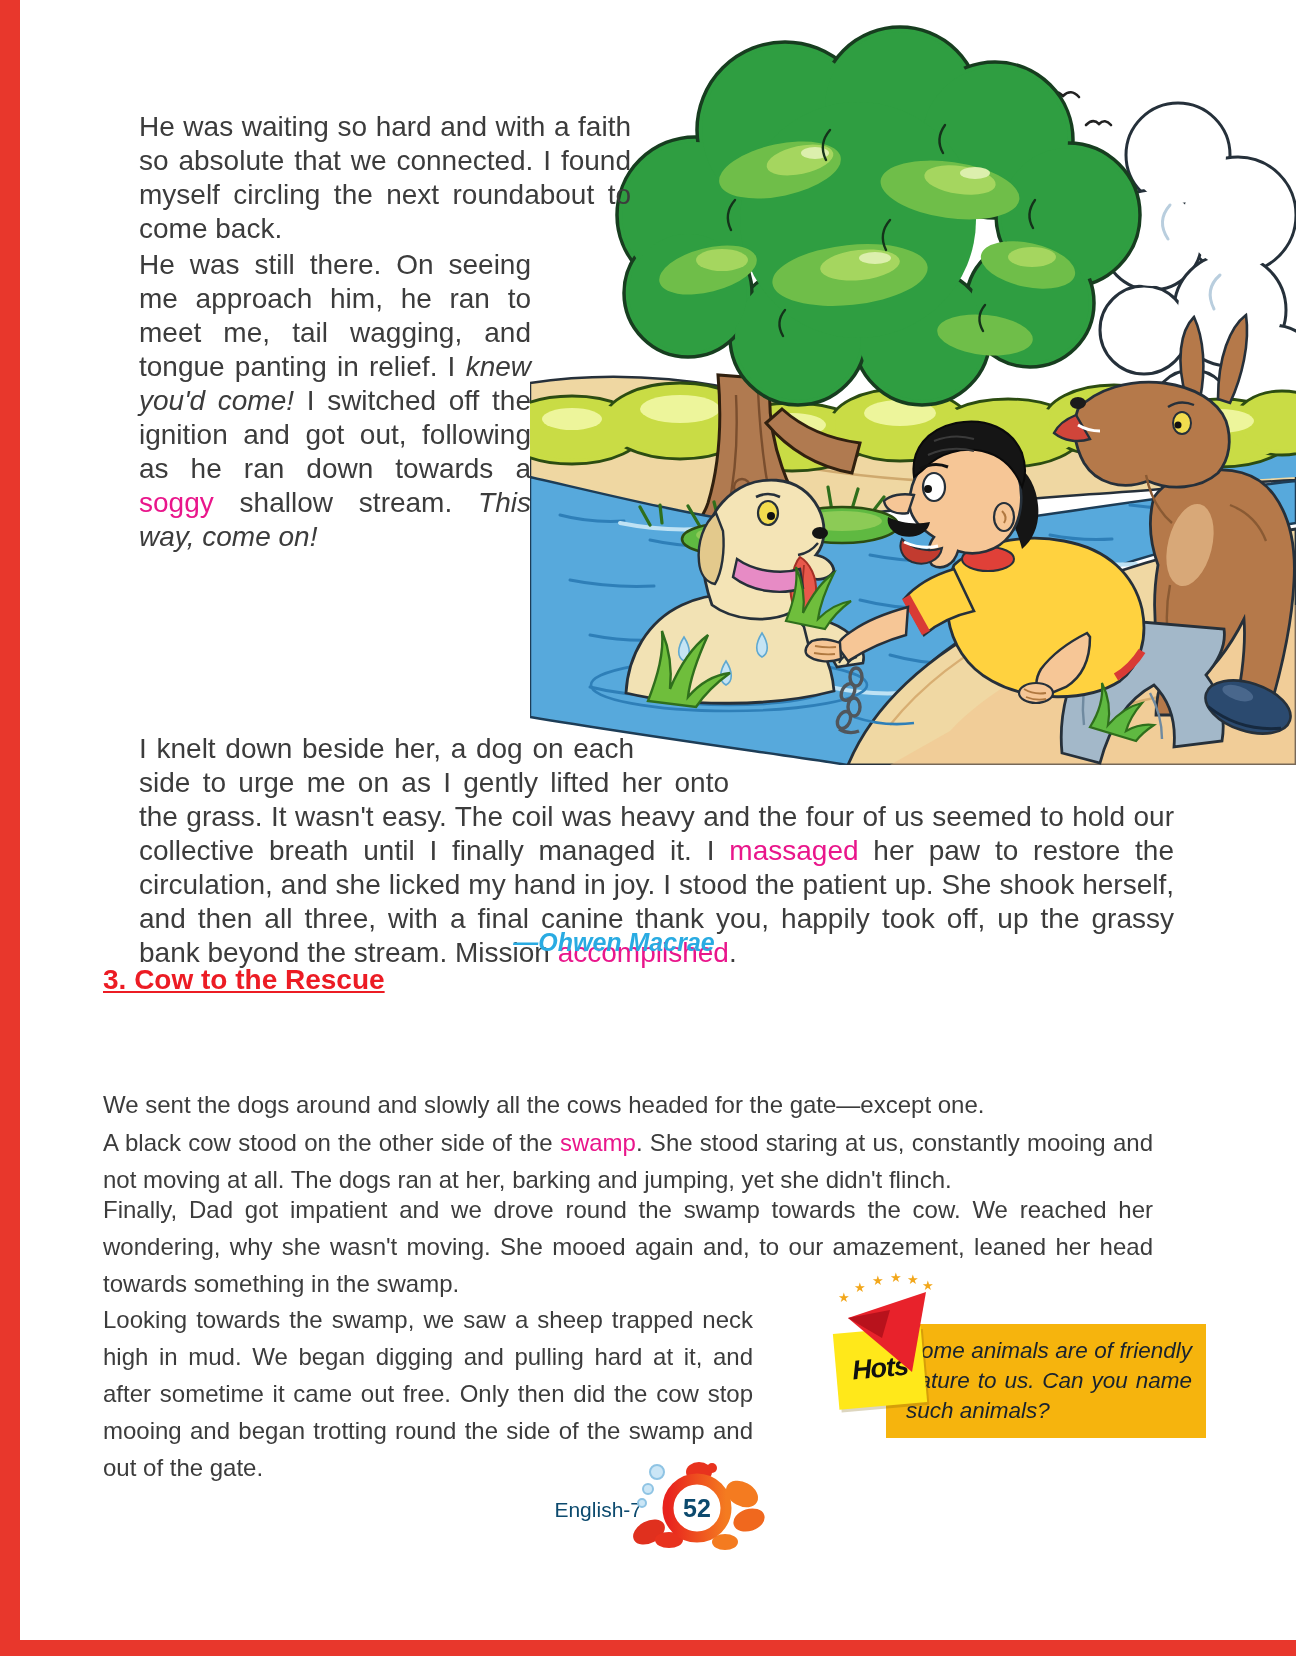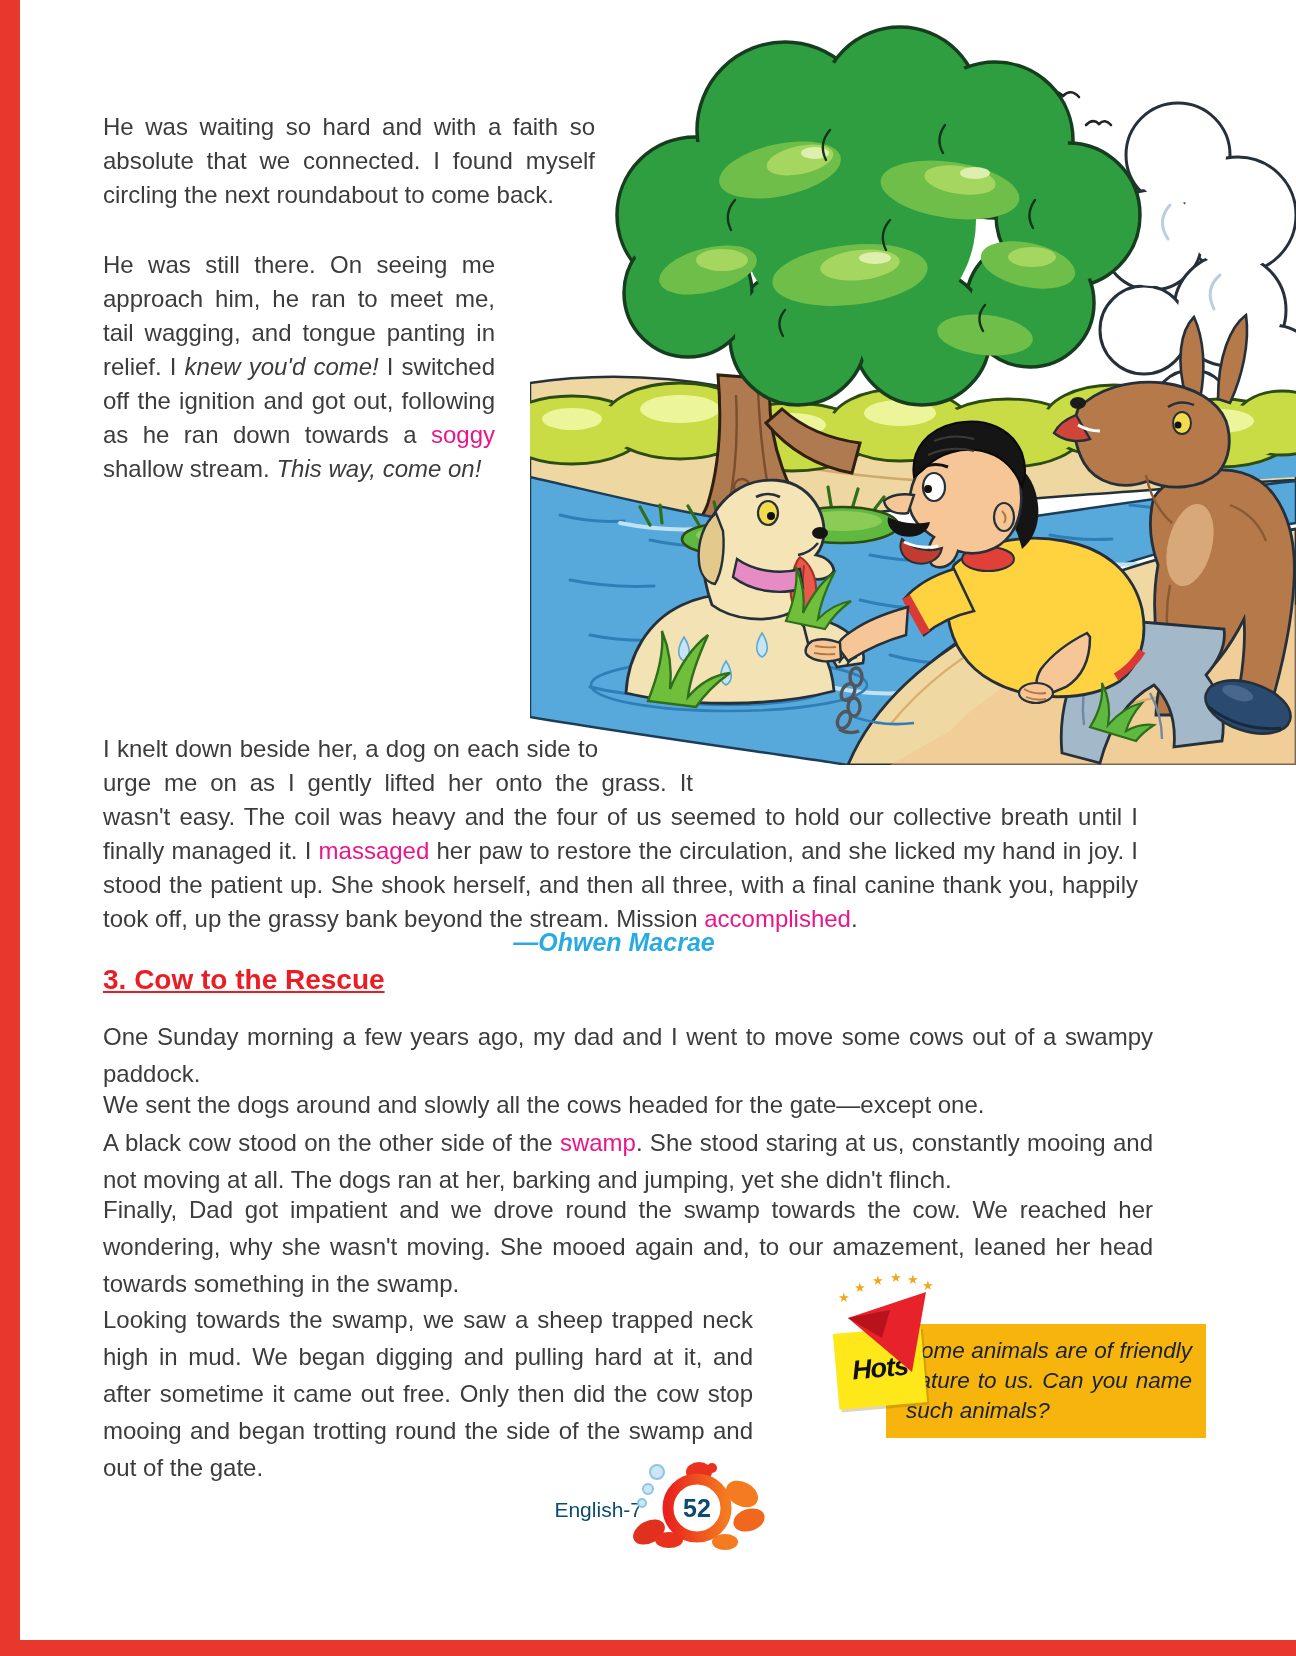--- a/index.html
+++ b/index.html
@@ -2,21 +2,21 @@
 <html style="--body_text: #3c3c3c; --highlight_pink: #E9168B; --heading_red: #EC1C24; --author_cyan: #29ABE2; --hots_panel: #F6B40D; --hots_yellow: #FFE81A; --hots_red: #E8222B; --page_edge_red: #E8372C;"><head>
 <meta charset="utf-8">
 <style>
   html,body{margin:0;padding:0;background:#9a9a9a;}
   .page{position:relative;width:1296px;height:1656px;background:#ffffff;margin:0 auto;
         overflow:hidden;font-family:"Liberation Sans","DejaVu Sans",sans-serif;}
   .edge-left{position:absolute;left:0;top:0;width:20px;height:100%;background:var(--page_edge_red);}
   .edge-bottom{position:absolute;left:0;bottom:0;width:100%;height:16px;background:var(--page_edge_red);}
   .illustration{position:absolute;left:530px;top:25px;width:766px;height:740px;}
   .para{position:absolute;left:103px;margin:0;color:var(--body_text);text-align:justify;}
-  .s1{font-size:24px;line-height:34px;}
+  .s1{font-size:28px;line-height:34px;margin-left:36px;}
   .s2{font-size:24px;line-height:37px;width:1050px;}
   .seg-pink{color:var(--highlight_pink);}
   .seg-italic{font-style:italic;}
   .spacer{float:right;clear:right;display:block;}
   .author{position:absolute;left:103px;top:928px;width:1022px;text-align:center;
           font-style:italic;font-weight:600;font-size:25px;color:var(--author_cyan);}
   .heading{position:absolute;left:103px;top:964px;width:1050px;margin:0;text-align:left;
            font-size:28px;font-weight:bold;color:var(--heading_red);text-decoration:underline;}
   .hots-panel{position:absolute;left:886px;top:1324px;width:320px;min-height:112px;
               background:var(--hots_panel);padding:12px 14px 12px 20px;box-sizing:border-box;z-index:1;}
@@ -330,21 +330,20 @@
   <p class="para s1" style="top:248px;width:392px"><span>He was still there. On seeing me approach him, he ran to meet me, tail wagging, and tongue panting in relief. I </span><span class="seg-italic">knew you'd come!</span><span> I switched off the ignition and got out, following as he ran down towards a </span><span class="seg-pink">soggy</span><span> shallow stream. </span><span class="seg-italic">This way, come on!</span></p>
   <div class="para s1" style="top:732px;width:1035px">
     <span class="spacer" style="width:540px;height:34px"></span>
     <span class="spacer" style="width:445px;height:34px"></span>
     <span><span>I knelt down beside her, a dog on each side to urge me on as I gently lifted her onto the grass. It wasn't easy. The coil was heavy and the four of us seemed to hold our collective breath until I finally managed it. I </span><span class="seg-pink">massaged</span><span> her paw to restore the circulation, and she licked my hand in joy. I stood the patient up. She shook herself, and then all three, with a final canine thank you, happily took off, up the grassy bank beyond the stream. Mission </span><span class="seg-pink">accomplished</span><span>.</span></span>
   </div>
 
   <div class="author">—Ohwen Macrae</div>
 
   <h2 class="heading">3. Cow to the Rescue</h2>
-  <p class="para s2" style="top:1018px"><span>One Sunday morning a few years ago, my dad and I went to move some cows out of a swampy paddock.</span></p>
   <p class="para s2" style="top:1086px"><span>We sent the dogs around and slowly all the cows headed for the gate—except one.</span></p>
   <p class="para s2" style="top:1124px"><span>A black cow stood on the other side of the </span><span class="seg-pink">swamp</span><span>. She stood staring at us, constantly mooing and not moving at all. The dogs ran at her, barking and jumping, yet she didn't flinch.</span></p>
   <p class="para s2" style="top:1191px"><span>Finally, Dad got impatient and we drove round the swamp towards the cow. We reached her wondering, why she wasn't moving. She mooed again and, to our amazement, leaned her head towards something in the swamp.</span></p>
   <p class="para s2" style="top:1301px;width:650px"><span>Looking towards the swamp, we saw a sheep trapped neck high in mud. We began digging and pulling hard at it, and after sometime it came out free. Only then did the cow stop mooing and began trotting round the side of the swamp and out of the gate.</span></p>
 
   <div class="hots-panel">
     <span class="hots-q">Some animals are of friendly nature to us. Can you name such animals?</span>
   </div>
   <div class="hots-tag">
     <span>Hots</span>

